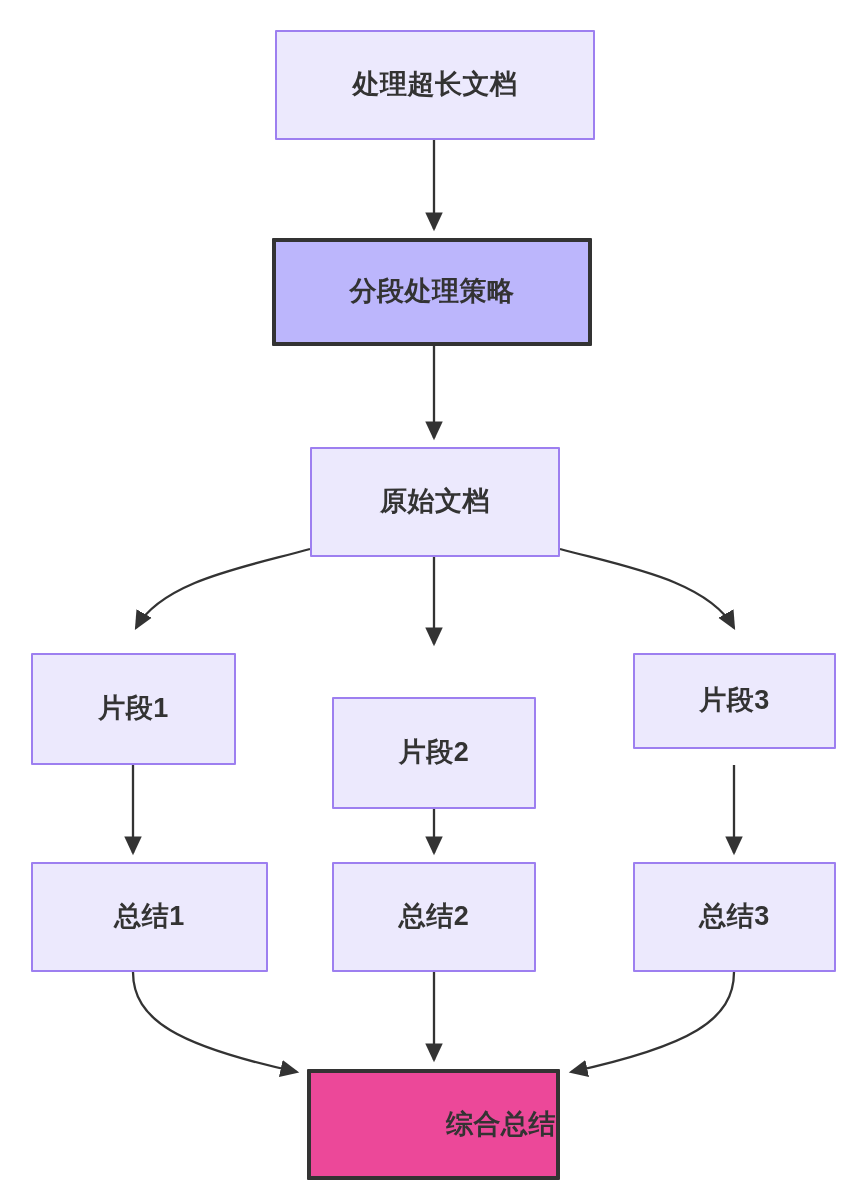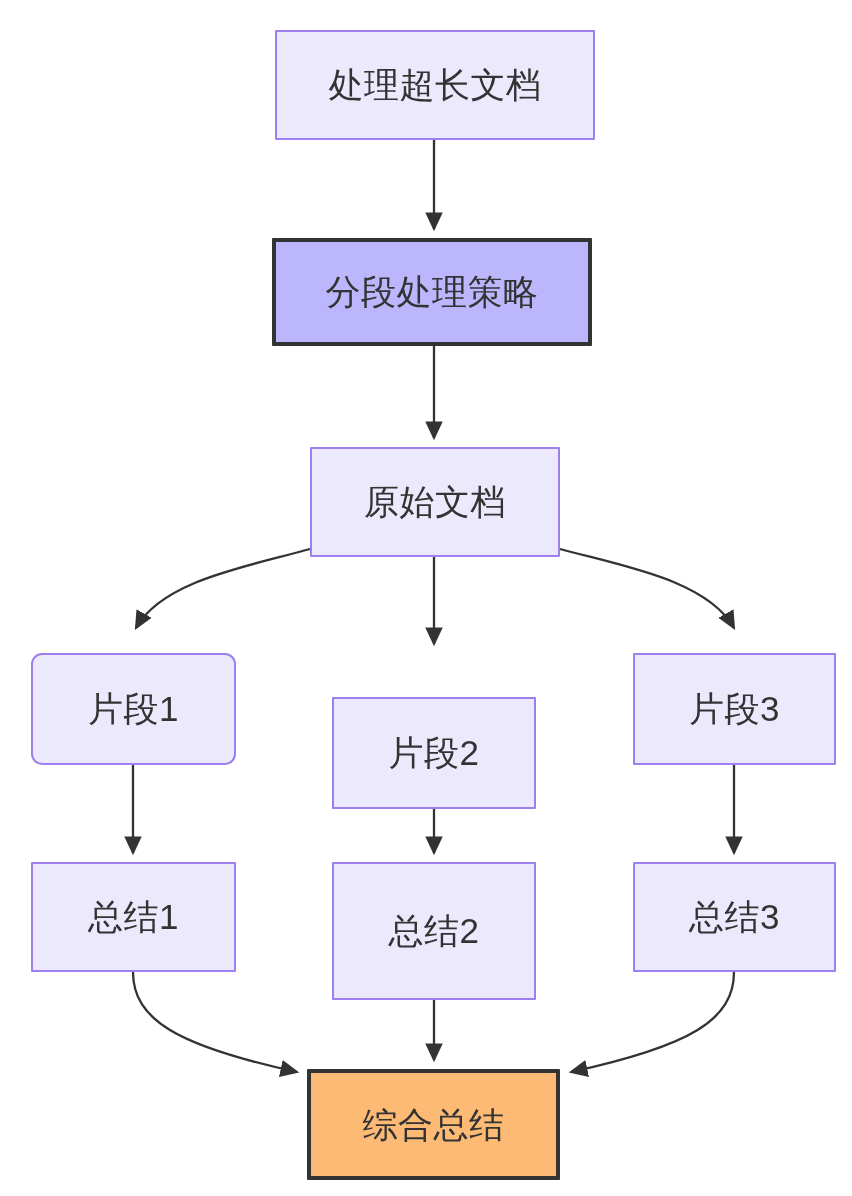--- a/index.html
+++ b/index.html
@@ -27,49 +27,51 @@
     pointer-events: none;
   }
   .node {
     position: absolute;
     box-sizing: border-box;
     display: flex;
     align-items: center;
     justify-content: center;
     text-align: center;
     color: #333333;
-    font-size: 35px;
+    font-size: 27px;
     line-height: 1.25;
     letter-spacing: 0.5px;
     background: #ece9fd;
     border: 2px solid #9d7ff0;
     border-radius: 1px;
     user-select: none;
+    font-weight: bold;
   }
   .node.strategy {
     background: #bcb6fc;
     border: 4px solid #333333;
   }
   .node.final {
-    background: #fdba74;
+    background: #ec4899;
     border: 4px solid #333333;
+    justify-content: flex-end;
   }
   .node-label {
     display: block;
     white-space: nowrap;
   }
   
   .n-doc      { left: 275px; top: 30px;   width: 320px; height: 110px; }
   .n-strategy { left: 272px; top: 238px;  width: 320px; height: 108px; }
   .n-source   { left: 310px; top: 447px;  width: 250px; height: 110px; }
-  .n-seg1     { left: 31px;  top: 653px;  width: 205px; height: 112px; border-radius: 11px; }
+  .n-seg1     { left: 31px;  top: 653px;  width: 205px; height: 112px; }
   .n-seg2     { left: 332px; top: 653px;  width: 204px; height: 112px; margin-top: 44px; }
-  .n-seg3     { left: 633px; top: 653px;  width: 203px; height: 112px; }
-  .n-sum1     { left: 31px;  top: 862px;  width: 205px; height: 110px; }
-  .n-sum2     { left: 332px; top: 862px;  width: 204px; height: 138px; }
+  .n-seg3     { left: 633px; top: 653px;  width: 203px; height: 96px; }
+  .n-sum1     { left: 31px;  top: 862px;  width: 237px; height: 110px; }
+  .n-sum2     { left: 332px; top: 862px;  width: 204px; height: 110px; }
   .n-sum3     { left: 633px; top: 862px;  width: 203px; height: 110px; align-items: center; }
   .n-final    { left: 307px; top: 1069px; width: 253px; height: 111px; }
 </style>
 </head>
 <body>
 
 <div id="canvas">
 
   <svg id="edge-layer" viewBox="0 0 852 1196" width="852" height="1196" xmlns="http://www.w3.org/2000/svg">
     <defs>

